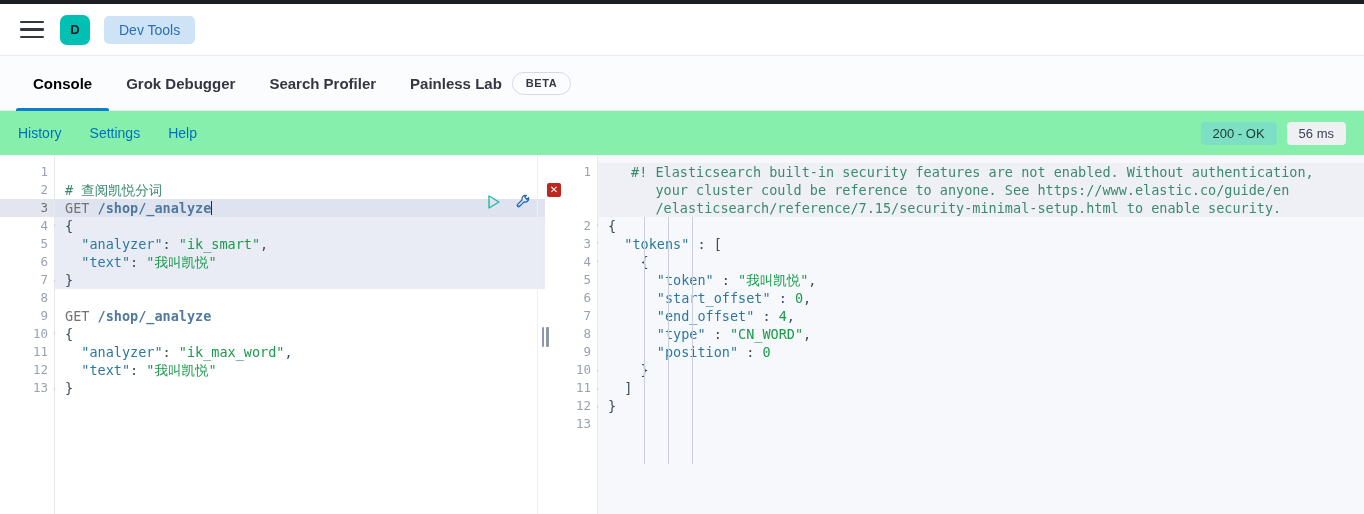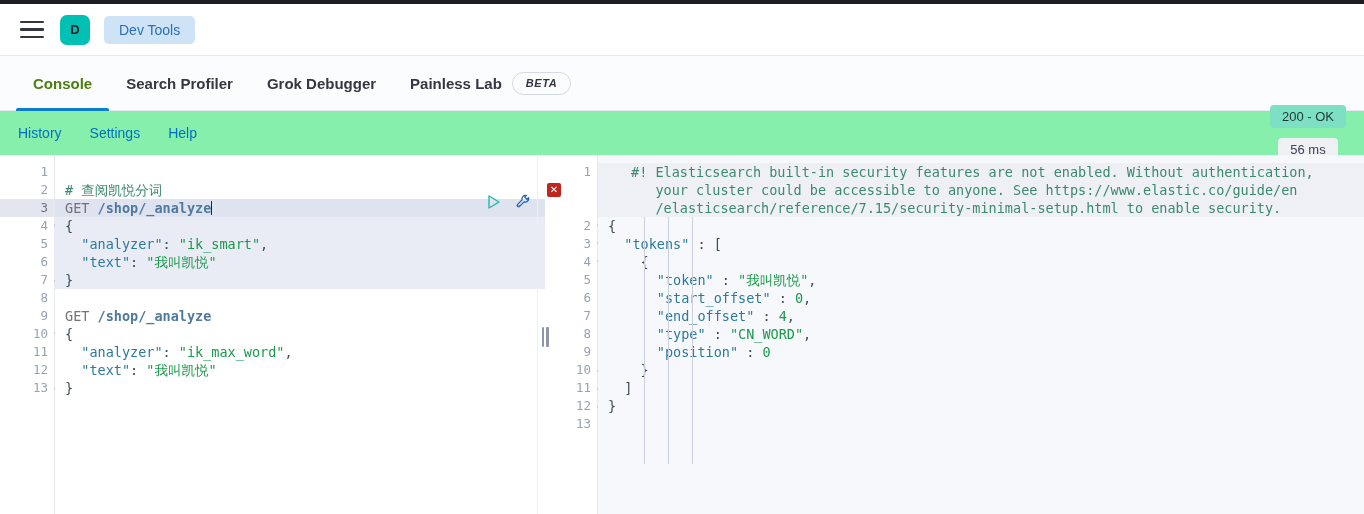--- a/index.html
+++ b/index.html
@@ -52,47 +52,46 @@
   }
   .tab {
     height:100%;
     display:flex; align-items:center; gap:10px;
     padding:0 17px;
     font-size:15px; font-weight:700;
     color:#343741;
     cursor:pointer;
     position:relative;
   }
-  .tab.active { color:#4d7c0f; }
+  .tab.active { color:#000000; }
   .tab.active:after {
     content:""; position:absolute; left:0; right:0; bottom:-1px;
     height:3px; background:#0b7fcc; border-radius:2px 2px 0 0;
   }
   .beta-badge {
     border:1px solid #d3dae6; border-radius:12px;
     font-size:11px; font-weight:700; letter-spacing:.6px;
     color:#343741; padding:5px 13px; background:transparent;
     line-height:1;
-    font-style:italic;
   }
 
   
   #console-bar {
     height:44px; width:100%;
     background:#86efac;
     display:flex; align-items:center;
     padding:0 18px 0 18px;
     position:relative;
     gap:38px;
   }
   .cmd-link {
     font-size:14px; color:#0071c2; font-weight:400;
     margin-right:28px; cursor:pointer;
   }
-  #status-wrap { margin-left:auto; display:flex; align-items:center; gap:10px;flex-direction:column; }
+  #status-wrap { margin-left:auto; display:flex; align-items:center; gap:10px; }
   #status-code {
     background:#7ddfc3; color:#1b3a33;
     font-size:13px; font-weight:400;
     padding:5px 12px; border-radius:4px; line-height:1;
   }
   #status-time {
     background:#eef0f4; color:#3c4257;
     font-size:13px; padding:5px 12px; border-radius:4px; line-height:1;
   }
 
@@ -207,24 +206,24 @@
   </div>
   <div id="avatar">D</div>
   <div id="breadcrumb-chip">Dev Tools</div>
 </div>
 
 <div id="tabs">
     <div class="tab active">
       <span>Console</span>
     </div>
     <div class="tab">
-      <span>Search Profiler</span>
+      <span>Grok Debugger</span>
     </div>
     <div class="tab">
-      <span>Grok Debugger</span>
+      <span>Search Profiler</span>
     </div>
     <div class="tab">
       <span>Painless Lab</span>
       <span class="beta-badge">BETA</span>
     </div>
   </div>
 
 <div id="console-bar">
   <div id="cmd-links"><span class="cmd-link">History</span><span class="cmd-link">Settings</span><span class="cmd-link">Help</span></div>
   <div id="status-wrap">
@@ -304,21 +303,21 @@
         <div class="gline">7</div>
         <div class="gline">8</div>
         <div class="gline">9</div>
         <div class="gline">10<span class="fold">▴</span></div>
         <div class="gline">11<span class="fold">▴</span></div>
         <div class="gline">12<span class="fold">▴</span></div>
         <div class="gline">13</div>
       </div>
     <div class="code" id="res-code">
         <div class="cline warn"><span class="k-warn">#! Elasticsearch built-in security features are not enabled. Without authentication,</span></div>
-        <div class="cline warn"><span class="k-warn">   your cluster could be accessible to anyone. See https://www.elastic.co/guide/en</span></div>
+        <div class="cline warn"><span class="k-warn">   your cluster could be reference to anyone. See https://www.elastic.co/guide/en</span></div>
         <div class="cline warn"><span class="k-warn">   /elasticsearch/reference/7.15/security-minimal-setup.html to enable security.</span></div>
         <div class="cline"><span class="k-punct">{</span></div>
         <div class="cline"><span class="k-plain">  </span><span class="k-key">"tokens"</span><span class="k-punct"> : </span><span class="k-punct">[</span></div>
         <div class="cline"><span class="k-plain">    </span><span class="k-punct">{</span></div>
         <div class="cline"><span class="k-plain">      </span><span class="k-key">"token"</span><span class="k-punct"> : </span><span class="k-str">"我叫凯悦"</span><span class="k-punct">,</span></div>
         <div class="cline"><span class="k-plain">      </span><span class="k-key">"start_offset"</span><span class="k-punct"> : </span><span class="k-num">0</span><span class="k-punct">,</span></div>
         <div class="cline"><span class="k-plain">      </span><span class="k-key">"end_offset"</span><span class="k-punct"> : </span><span class="k-num">4</span><span class="k-punct">,</span></div>
         <div class="cline"><span class="k-plain">      </span><span class="k-key">"type"</span><span class="k-punct"> : </span><span class="k-str">"CN_WORD"</span><span class="k-punct">,</span></div>
         <div class="cline"><span class="k-plain">      </span><span class="k-key">"position"</span><span class="k-punct"> : </span><span class="k-num">0</span></div>
         <div class="cline"><span class="k-plain">    </span><span class="k-punct">}</span></div>

